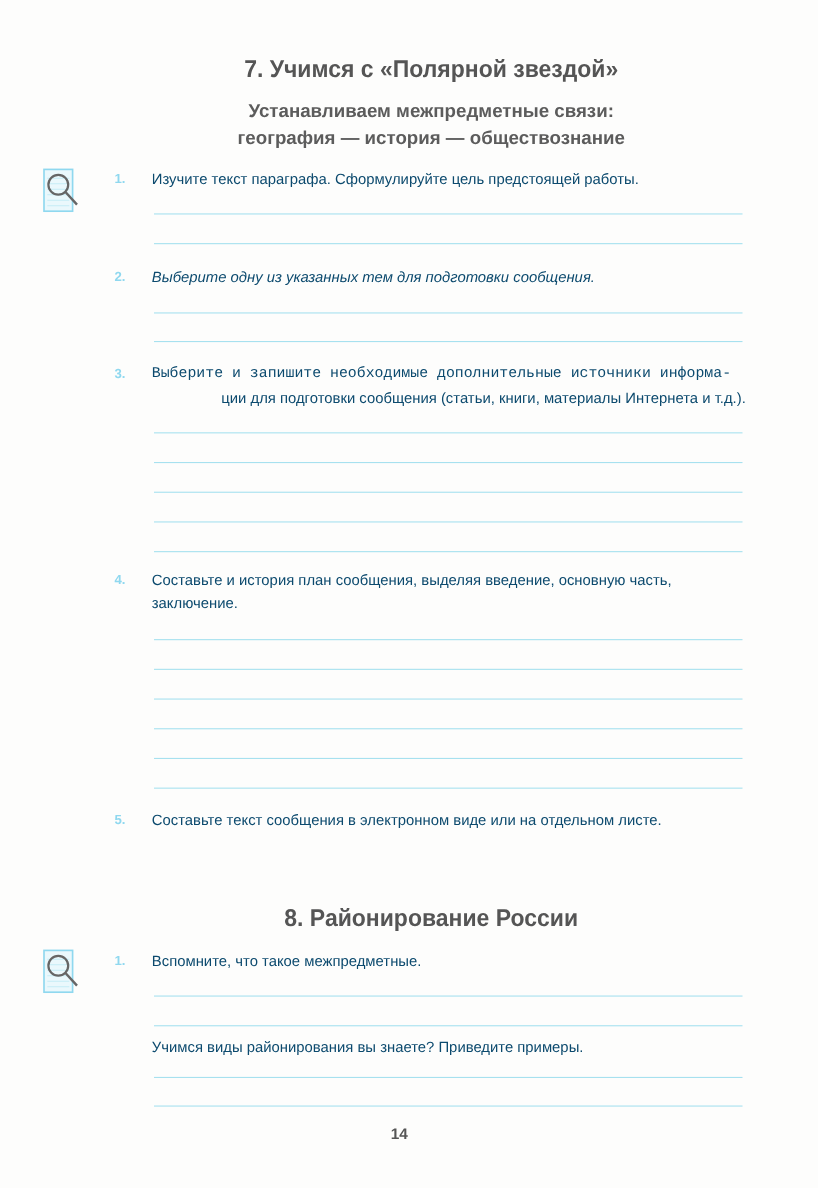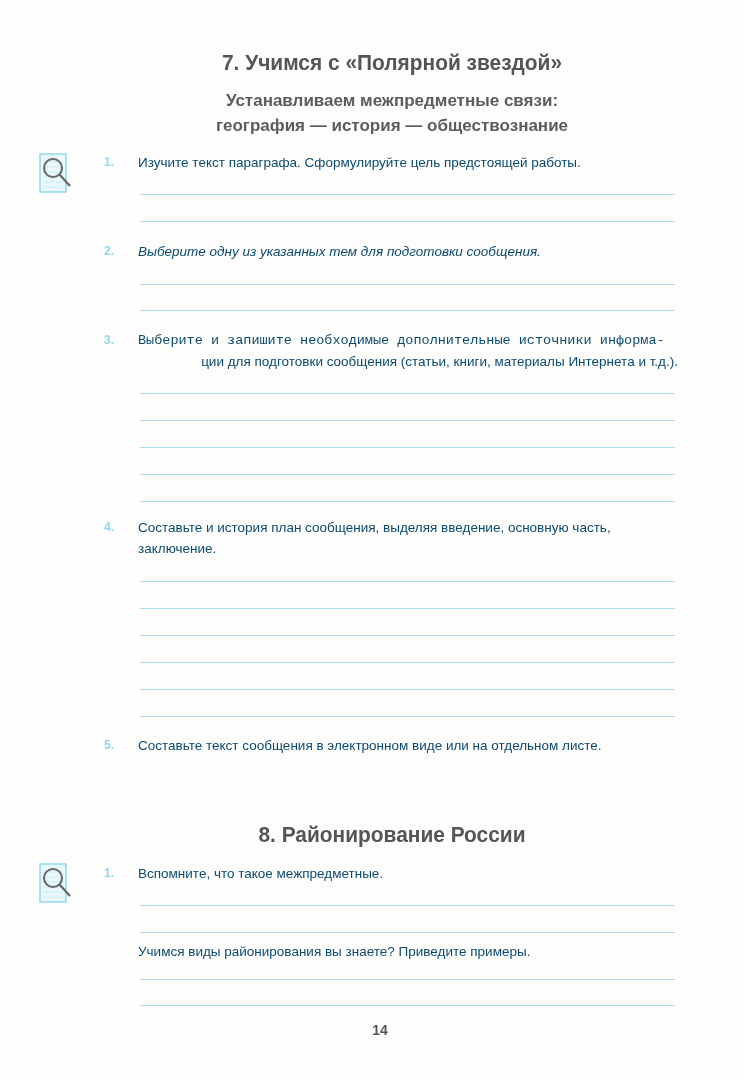--- a/index.html
+++ b/index.html
@@ -22,21 +22,21 @@
   .num {
     left: 104px; font-size: 12px; color: #8fd8ef; font-weight: bold;
   }
   .task {
     left: 138px; width: 540px; font-size: 13.5px; line-height: 23px; color: #0c4a6e;
   }
   .line {
     left: 140px; width: 535px; height: 0; border-top: 1px solid #a7e1ef;
   }
   .icon { width: 34px; height: 44px; }
-  .pagenum { left: 17px; width: 726px; text-align: center; font-weight: bold; font-size: 14px; color: #555; }
+  .pagenum { left: 0; width: 726px; text-align: center; font-weight: bold; font-size: 14px; color: #555; }
 </style>
 </head>
 <body>
 
 <div class="abs title" style="top:50px;">7. Учимся с «Полярной звездой»</div>
 <div class="abs subtitle" style="top:88px;">Устанавливаем межпредметные связи:</div>
 <div class="abs subtitle" style="top:113px;">география — история — обществознание</div>
 
 <svg class="abs icon" style="left:38px; top:152px;" viewBox="0 0 34 44">
   <rect x="2" y="2" width="26" height="38" fill="#eaf8fc" stroke="#8fd8ef" stroke-width="1.5"></rect>

